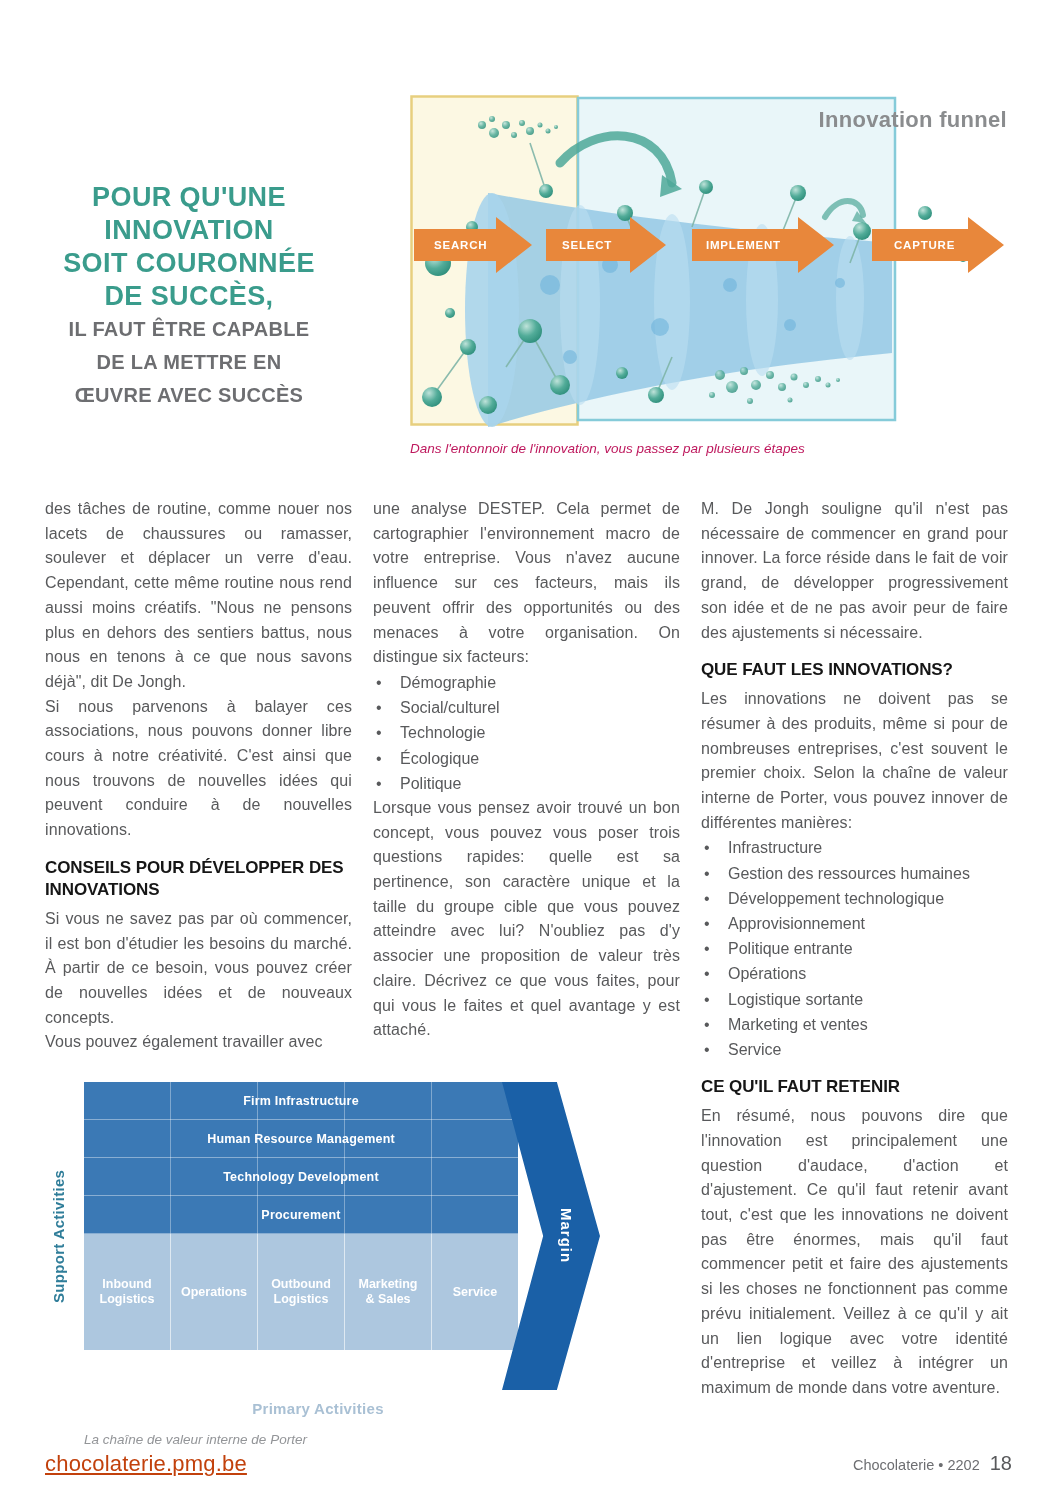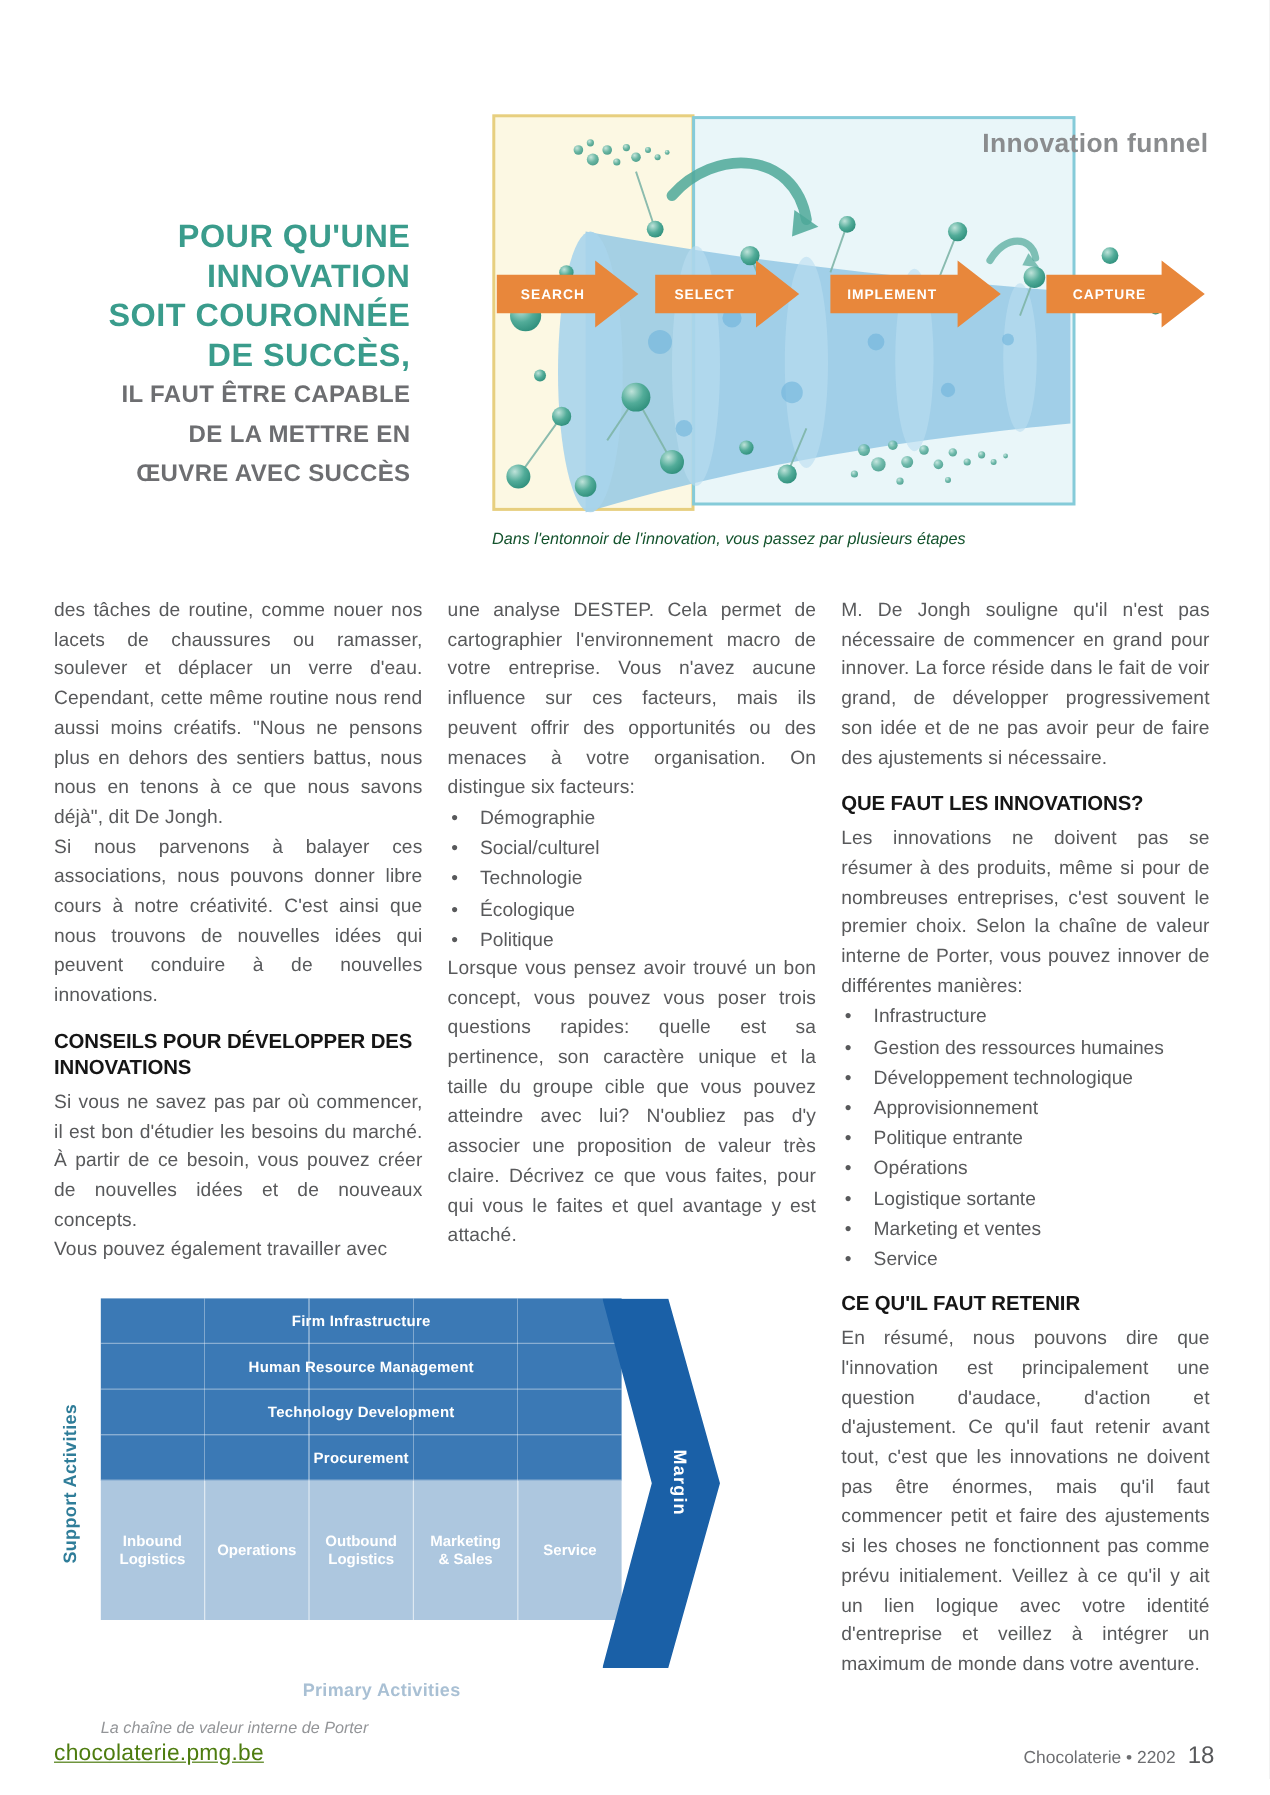--- a/index.html
+++ b/index.html
@@ -3,31 +3,31 @@
 <meta charset="utf-8">
 <style>
   html,body{margin:0;padding:0;background:#e8e8e8;}
   .page{
     position:relative; width:1058px; height:1496px; margin:0 auto;
     background:#ffffff; overflow:hidden;
     font-family:"Liberation Sans", sans-serif;
     -webkit-font-smoothing:antialiased;
   }
   
-  .headline{position:absolute; top:181px; left:36px; width:306px; text-align:right;}
+  .headline{position:absolute; top:181px; left:36px; width:306px; text-align:center;}
   .headline .teal{display:block; font-size:27px; font-weight:700; line-height:33px;
     color:#3A9C8C; letter-spacing:.4px;}
   .headline .gray{display:block; font-size:20px; font-weight:700; line-height:33px;
     color:#6D6E71; letter-spacing:.3px;}
   
   .figure{position:absolute; left:410px; top:95px; width:603px;}
   .fig-art{display:block;}
   .fig-title{position:absolute; top:12px; right:6px; font-size:22px; font-weight:700;
     color:#8A8C8E; letter-spacing:.3px;}
-  .fig-caption{margin-top:14px; font-style:italic; font-size:13.5px; color:#14532d;}
+  .fig-caption{margin-top:14px; font-style:italic; font-size:13.5px; color:#be185d;}
   
   .content{position:absolute; top:497px; left:45px; width:975px;
     display:grid; grid-template-columns:307px 307px 307px; column-gap:21px;}
   .content p{margin:0; font-size:16px; line-height:24.7px; text-align:justify;
     color:#58595B; letter-spacing:.1px;}
   .content h3{margin:14px 0 6px 0; font-size:17px; line-height:22px; font-weight:700;
     color:#161616; letter-spacing:-.1px;}
   ul.bullets{list-style:none; margin:0; padding:0;}
   ul.bullets li{display:flex; font-size:16px; line-height:25.2px; color:#58595B;}
   ul.bullets li::before{content:"•"; width:27px; flex:0 0 27px; padding-left:3px;
@@ -55,22 +55,22 @@
   .chevron{position:absolute; left:418px; top:0; width:98px; height:308px; z-index:3;
     background:#1A60A7;
     clip-path:polygon(0 0, 56% 0, 100% 50%, 56% 100%, 0 100%, 42% 50%);
     display:flex; align-items:center; justify-content:center;}
   .chevron span{writing-mode:vertical-rl; color:#fff; font-weight:700; font-size:15px;
     letter-spacing:1px; margin-left:30px;}
   .primary-label{width:468px; margin:10px 0 15px 34px; text-align:center;
     font-size:15px; font-weight:700; color:#A9C0D4; letter-spacing:.3px;}
   .porter-caption{margin:15px 0 0 34px; font-style:italic; font-size:13.5px; color:#939598;}
   
-  .footer-link{position:absolute; left:45px; top:1451px; font-size:19px;
-    color:#4d7c0f; text-decoration:underline; letter-spacing:.2px;}
+  .footer-link{position:absolute; left:45px; top:1451px; font-size:22px;
+    color:#c2410c; text-decoration:underline; letter-spacing:.2px;}
   .footer-right{position:absolute; right:46px; top:1452px; display:flex;
     align-items:baseline; gap:10px;}
   .footer-pub{font-size:14.5px; color:#6D6E71;}
   .footer-page{font-size:20px; color:#58595B;}
 </style>
 </head>
 <body>
 
 <div class="page">
 

